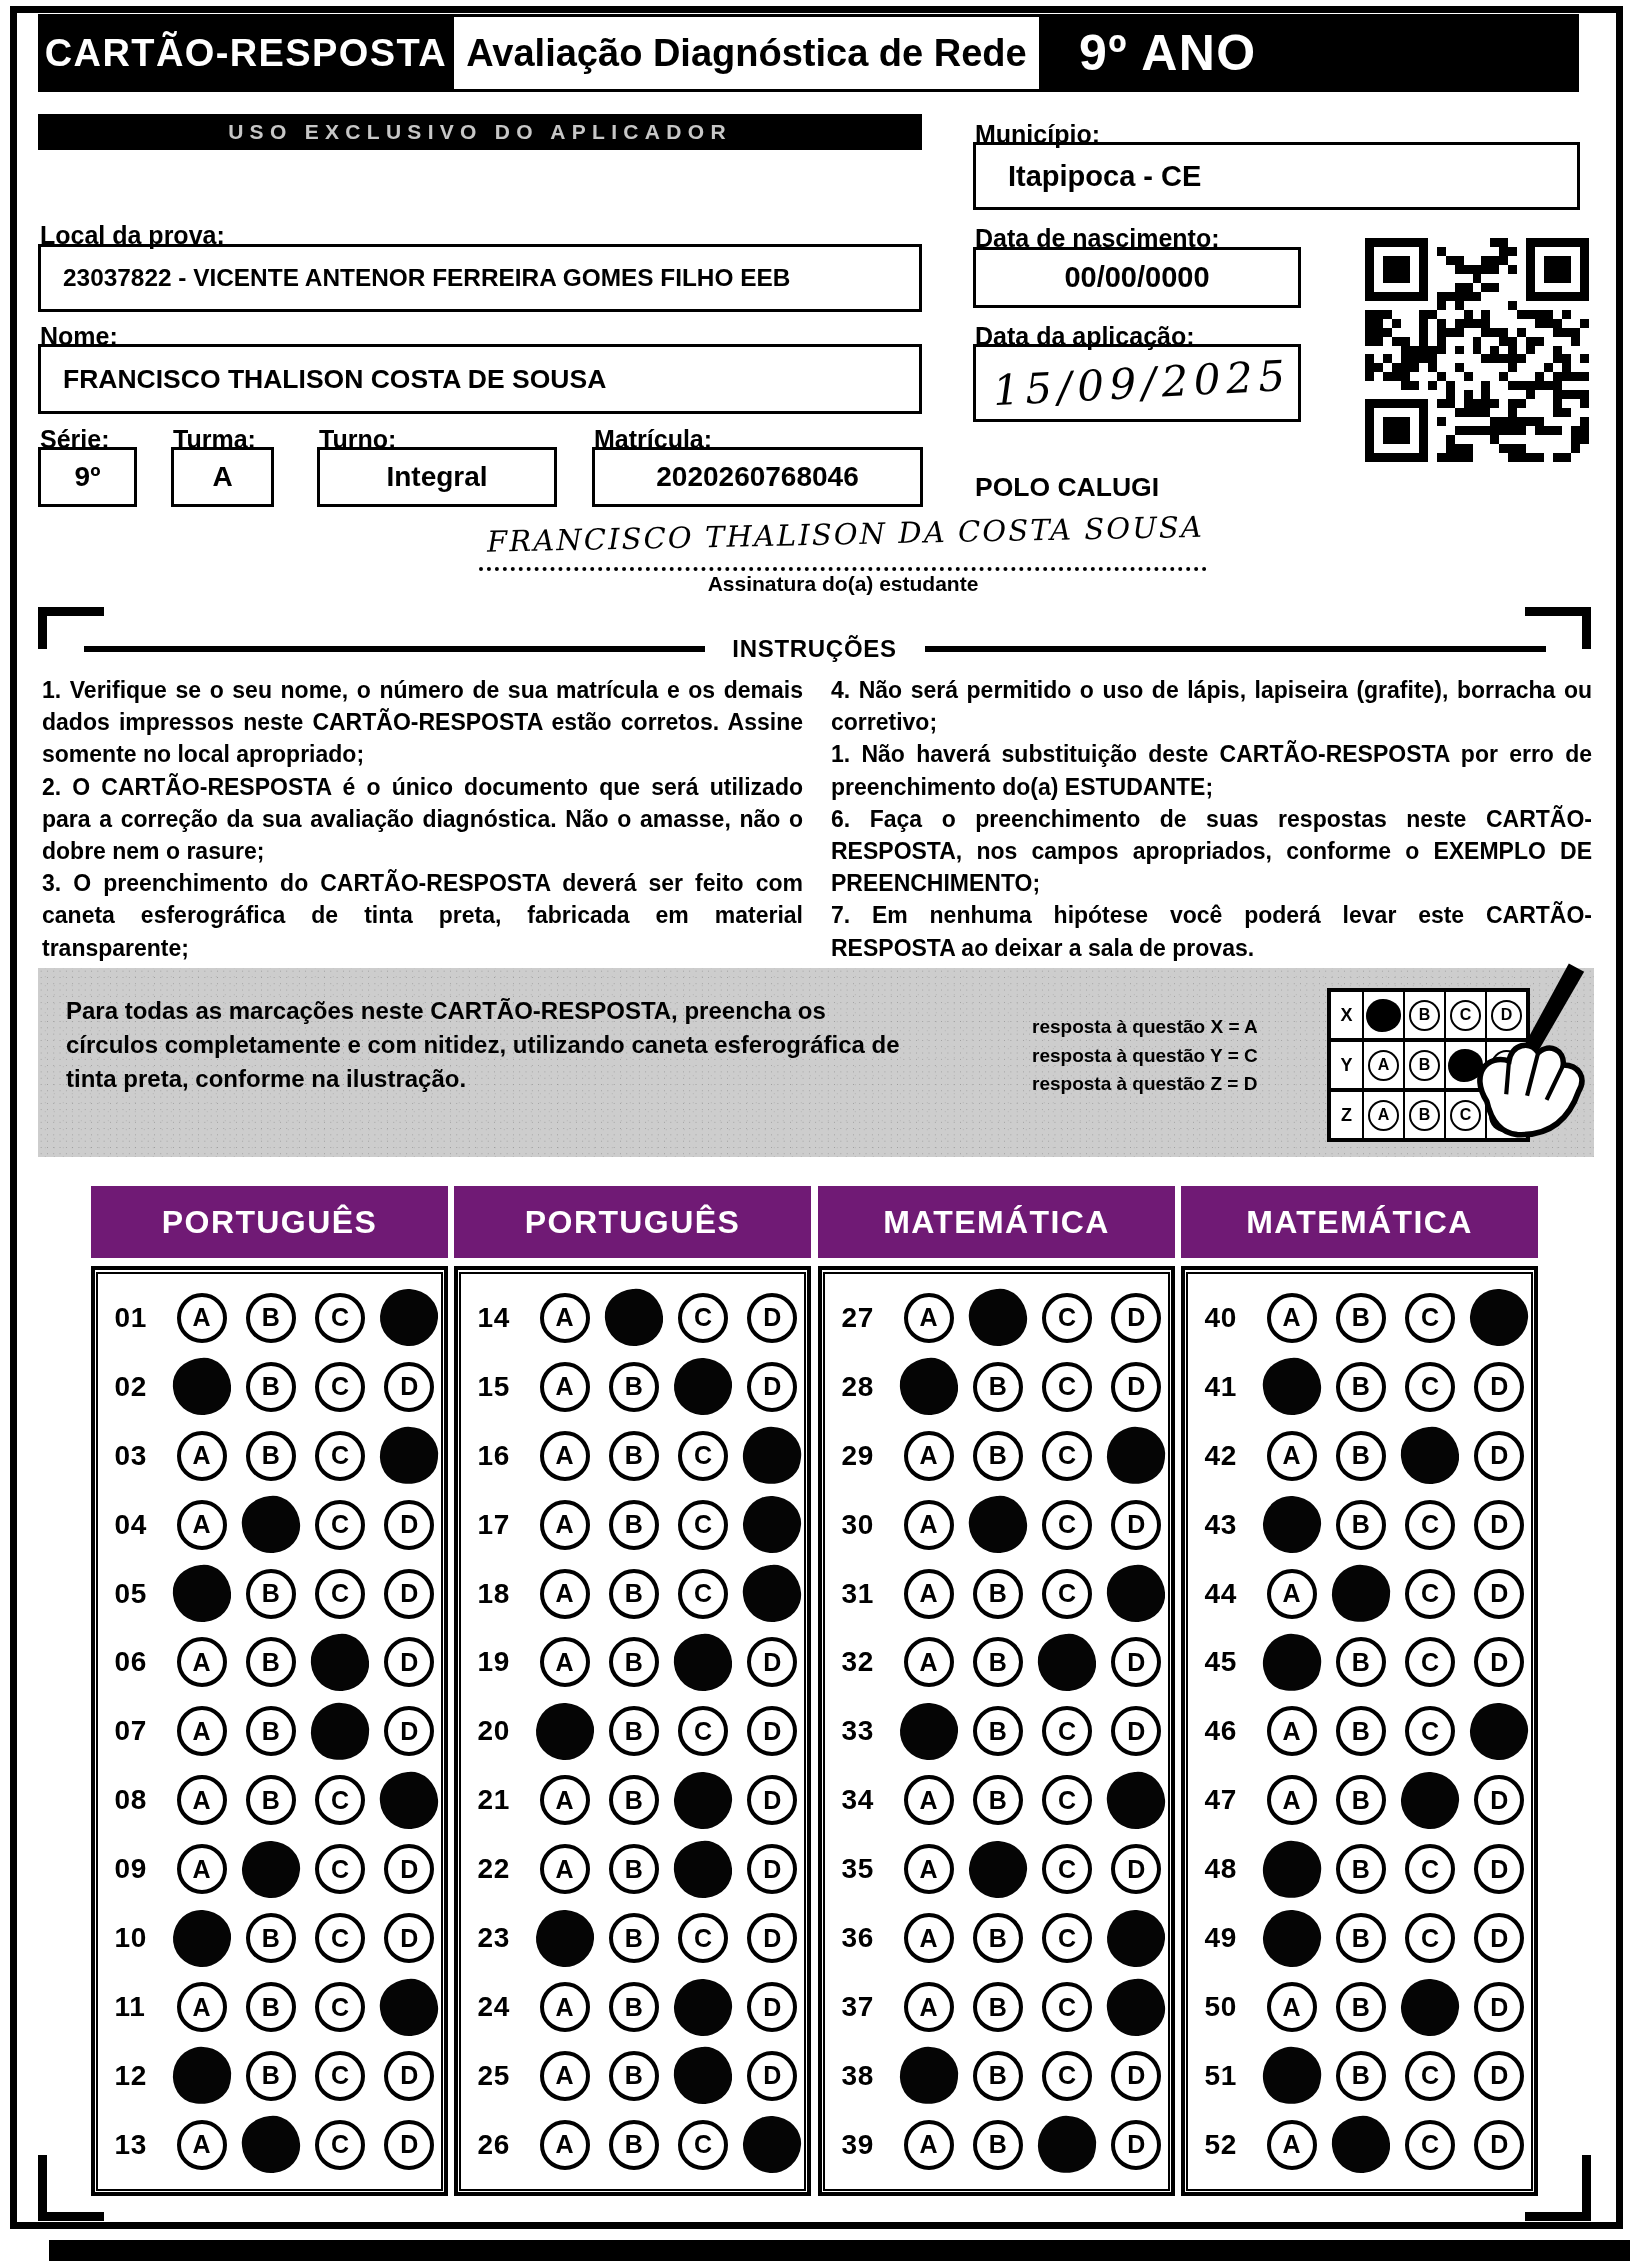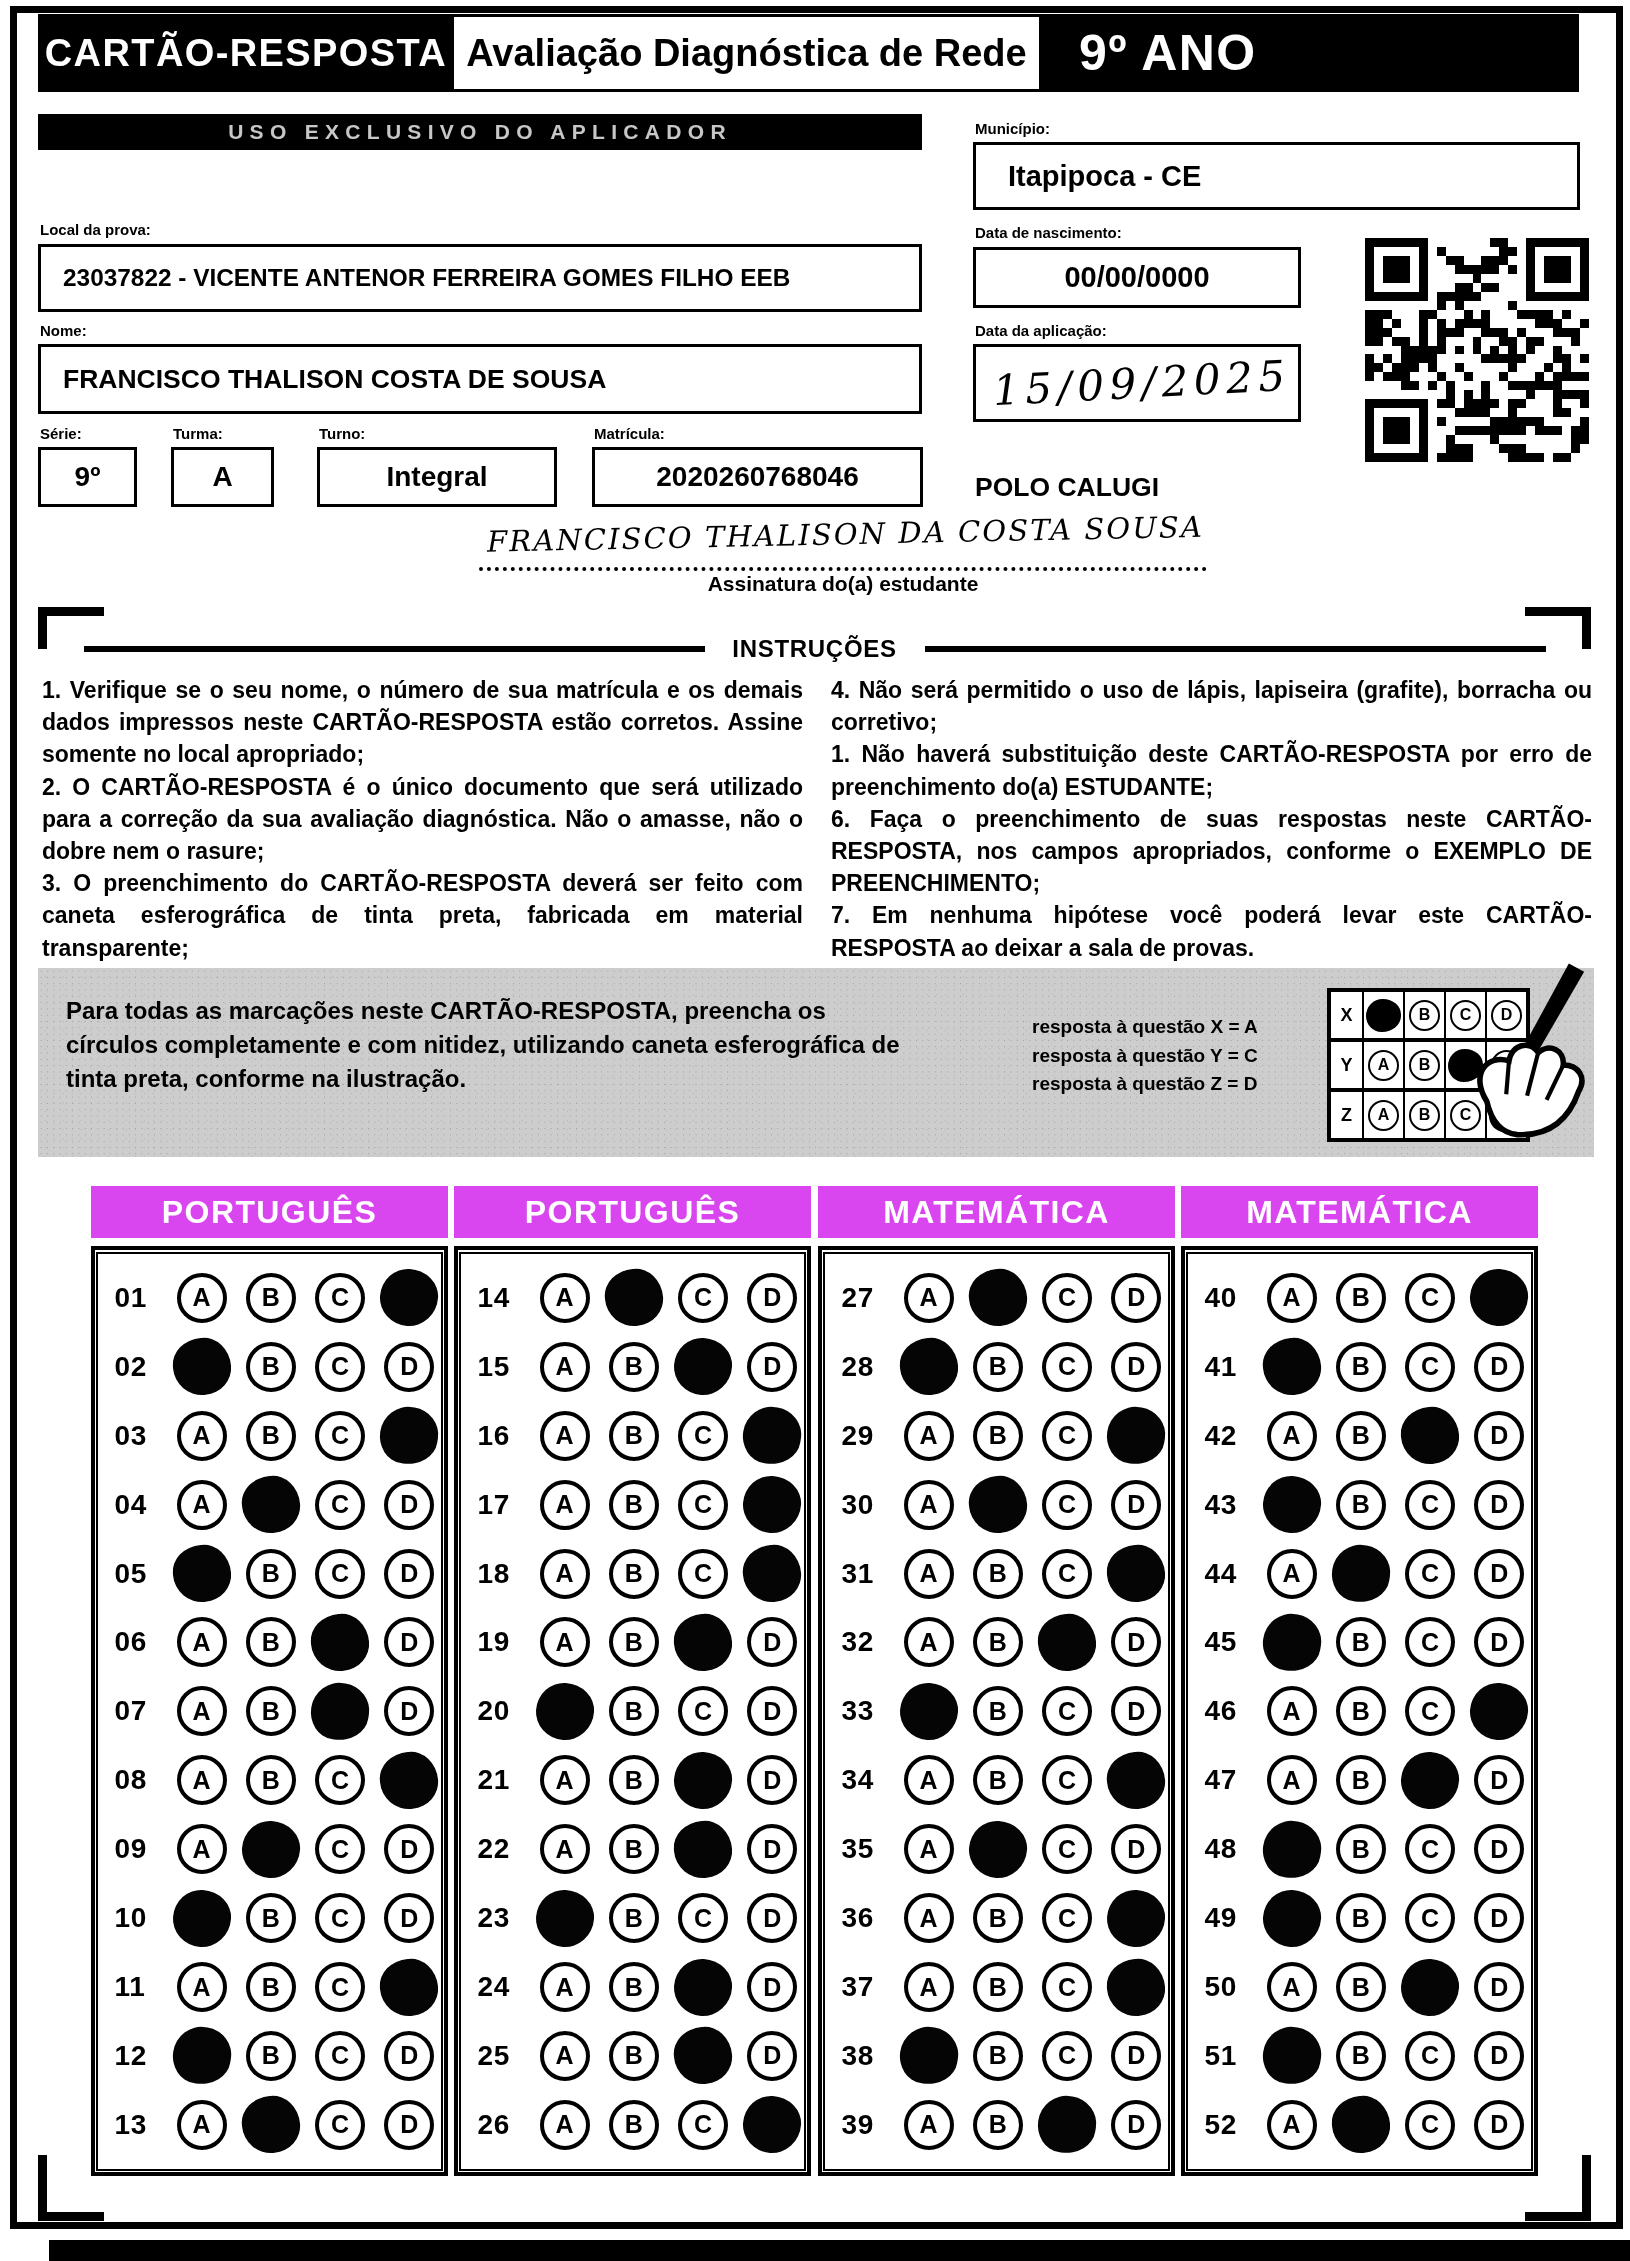--- a/index.html
+++ b/index.html
@@ -16,21 +16,21 @@
             font-size:38px;font-weight:700;}
   #hdr-grade{flex:1;color:#fff;font-size:50px;font-weight:700;padding-left:40px;letter-spacing:1.4px;}
   
   #app-band{left:38px;top:114px;width:884px;height:36px;background:#000;display:flex;align-items:center;justify-content:center;}
   #app-band span{color:rgba(255,255,255,.78);font-size:21px;font-weight:700;letter-spacing:6.3px;filter:blur(0.4px);}
   #app-box{left:38px;top:150px;width:884px;height:64px;border:2.8px solid #000;box-sizing:border-box;
            display:flex;align-items:center;justify-content:space-between;padding:0 28px;}
   .app-opt{display:flex;align-items:center;gap:15.3px;font-size:20px;font-weight:700;}
   .oval{width:28px;height:32px;border:2.8px solid #000;border-radius:50%;}
   
-  .flabel{font-size:15px;font-weight:700;}
+  .flabel{font-size:25px;font-weight:700;}
   .fbox{border:3.5px solid #000;box-sizing:border-box;display:flex;align-items:center;}
   .fval{font-weight:700;}
   #qr{left:1365px;top:238px;width:224px;height:224px;}
   
   #sig-text{left:487px;top:517px;width:738px;font-family:"DejaVu Serif",serif;font-style:italic;
             font-size:29px;letter-spacing:2.1px;transform:rotate(-1.2deg);white-space:nowrap;}
   #sig-line{left:479px;top:536px;width:728px;height:31px;border-bottom:4.9px dotted #000;}
   #sig-label{left:479px;top:572px;width:728px;text-align:center;font-size:21px;font-weight:700;}
   
   .corner{width:66px;height:42px;box-sizing:border-box;}
@@ -54,21 +54,21 @@
   .ex-row:last-child{border-bottom:none;}
   .ex-cell{width:39px;height:46px;border-right:2.8px solid #000;display:flex;align-items:center;justify-content:center;}
   .ex-cell:last-child{border-right:none;}
   .ex-cell.lab{width:31px;font-size:18px;font-weight:700;}
   .ex-circ{width:31px;height:31px;border:2.8px solid #000;border-radius:50%;box-sizing:border-box;
            display:flex;align-items:center;justify-content:center;font-size:16px;font-weight:700;}
   .ex-fill{width:35px;height:33px;background:#000;border-radius:48% 52% 55% 45%/52% 48% 50% 50%;}
   #hand{left:1445px;top:962px;}
   
   .ans-col{top:1186px;width:357px;}
-  .ans-hdr{height:52px;background:#d946ef;color:#fff;display:flex;align-items:center;justify-content:center;
+  .ans-hdr{height:72px;background:#701a75;color:#fff;display:flex;align-items:center;justify-content:center;
            font-size:32px;font-weight:700;letter-spacing:1.4px;}
   .ans-box{margin-top:8.4px;height:930px;border:4.9px solid #000;box-sizing:border-box;position:relative;
            display:flex;flex-direction:column;justify-content:space-evenly;padding:7px 0;}
   .ans-box::before{content:'';position:absolute;inset:1.4px;border:2.1px solid #000;pointer-events:none;}
   .q-row{display:flex;align-items:center;padding-left:19.5px;}
   .q-num{width:53px;font-size:28px;font-weight:700;letter-spacing:0.7px;}
   .q-opt{width:70px;display:flex;justify-content:center;}
   .circ{width:50px;height:50px;border:4.2px solid #000;border-radius:50%;box-sizing:border-box;
         display:flex;align-items:center;justify-content:center;font-size:25px;font-weight:700;}
   .blob{width:58px;height:57px;background:#050505;}

